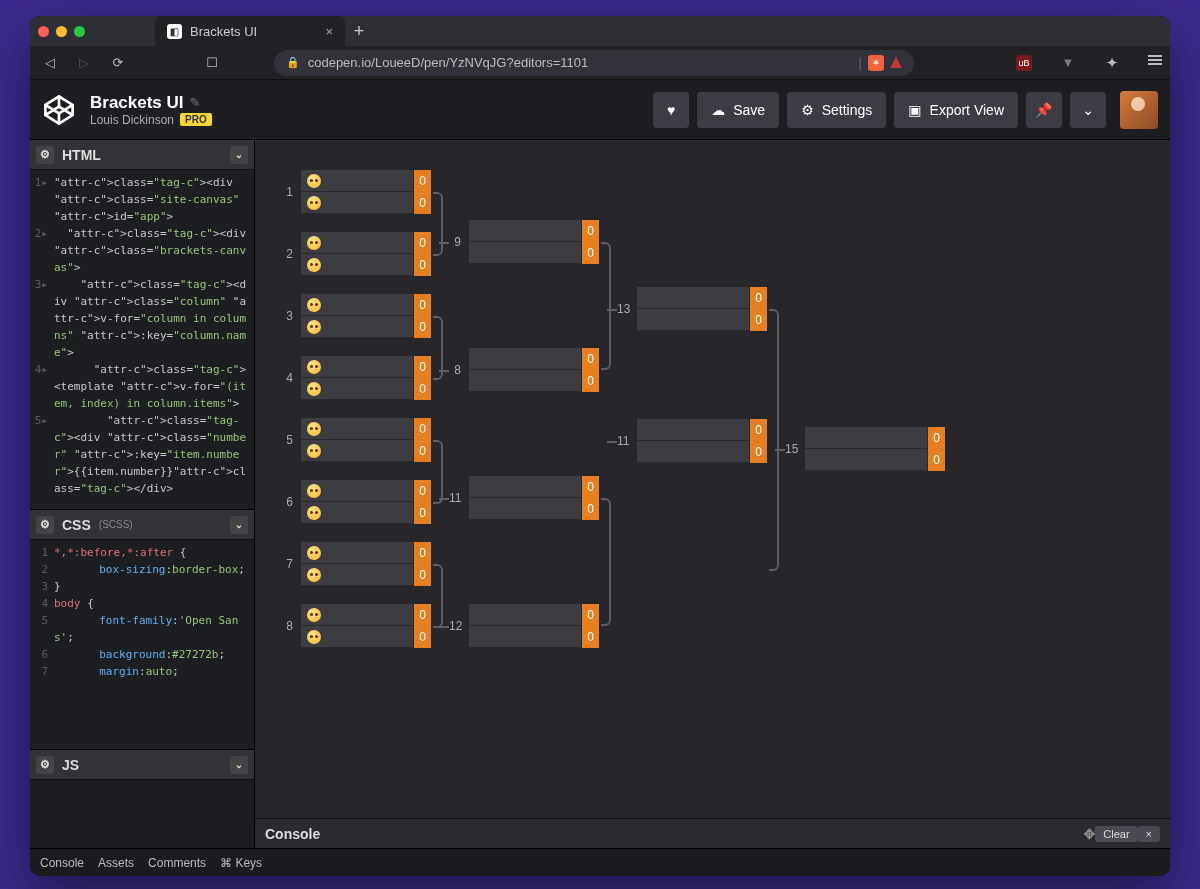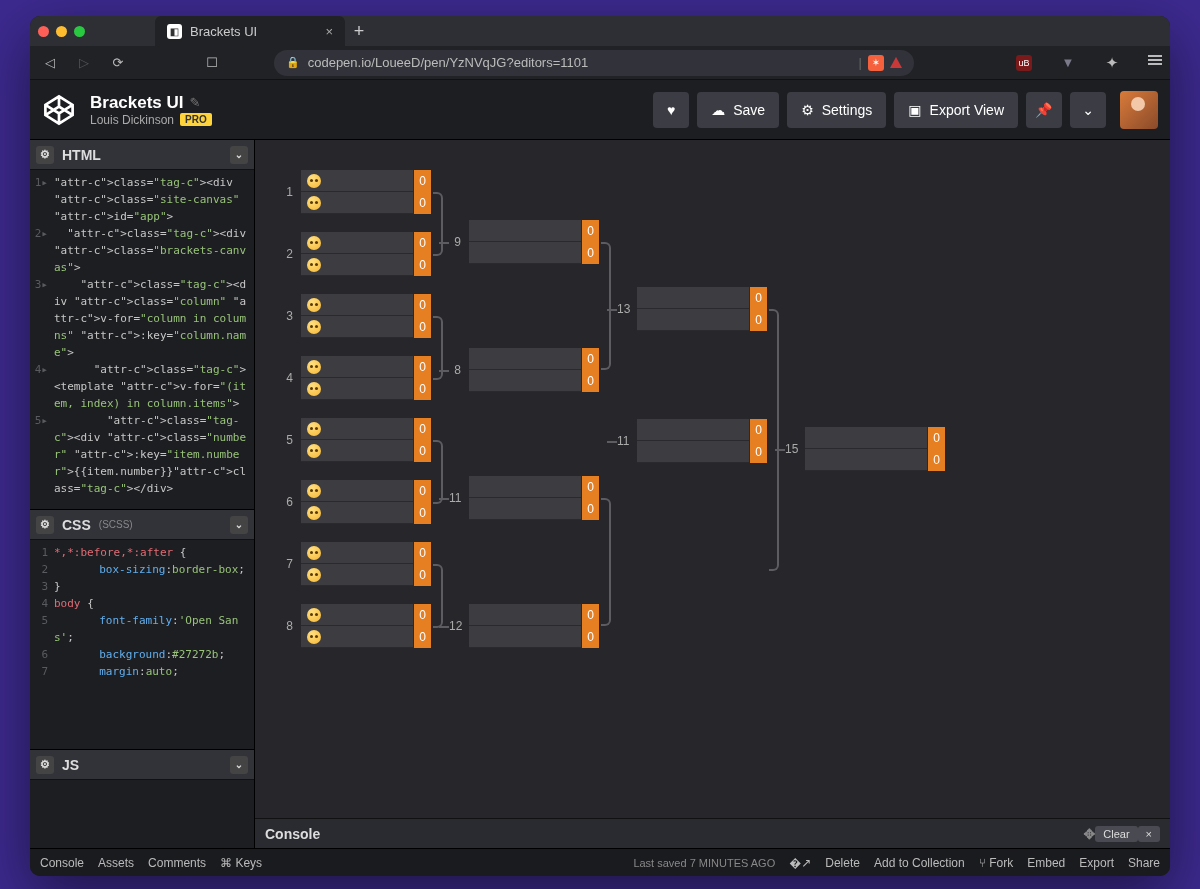--- a/index.html
+++ b/index.html
@@ -476,25 +476,15 @@
       </div>
     </div>
 
   </div>
 
   <div class="footer">
     <span class="fitem">Console</span>
       <span class="fitem">Assets</span>
       <span class="fitem">Comments</span>
       <span class="fitem">⌘ Keys</span>
-    <div class="right">
-      <span class="saved">Last saved 7 MINUTES AGO</span>
-      <span class="fitem">�↗</span>
-      <span class="fitem">Delete</span>
-        <span class="fitem">Add to Collection</span>
-        <span class="fitem">⑂ Fork</span>
-        <span class="fitem">Embed</span>
-        <span class="fitem">Export</span>
-        <span class="fitem">Share</span>
-    </div>
   </div>
 
 </div>
 
 </body></html>

